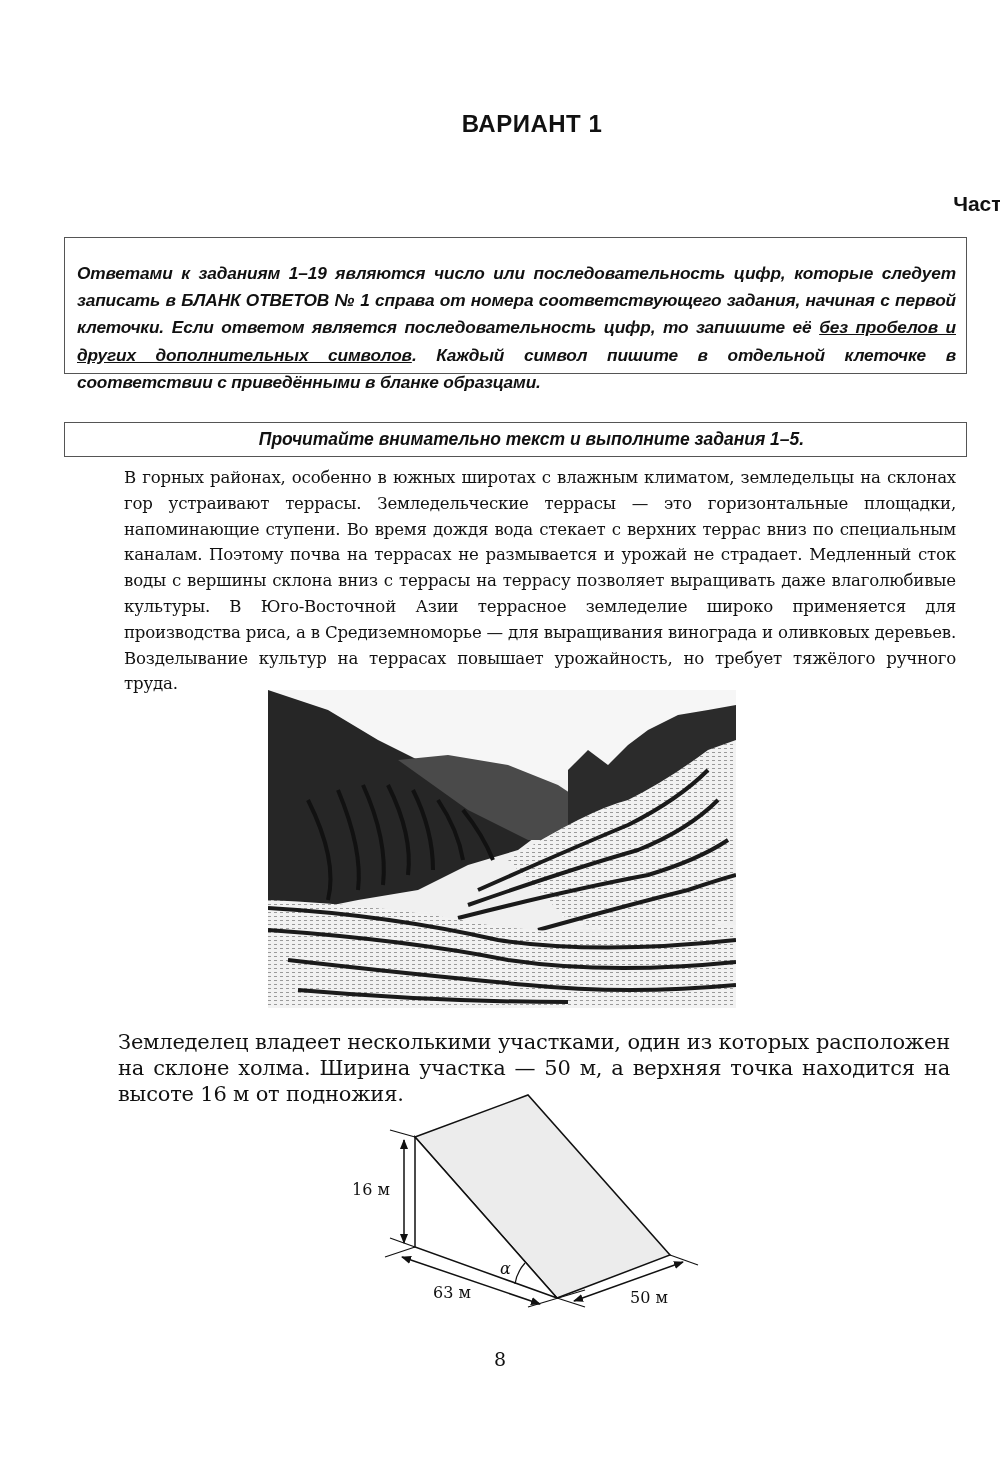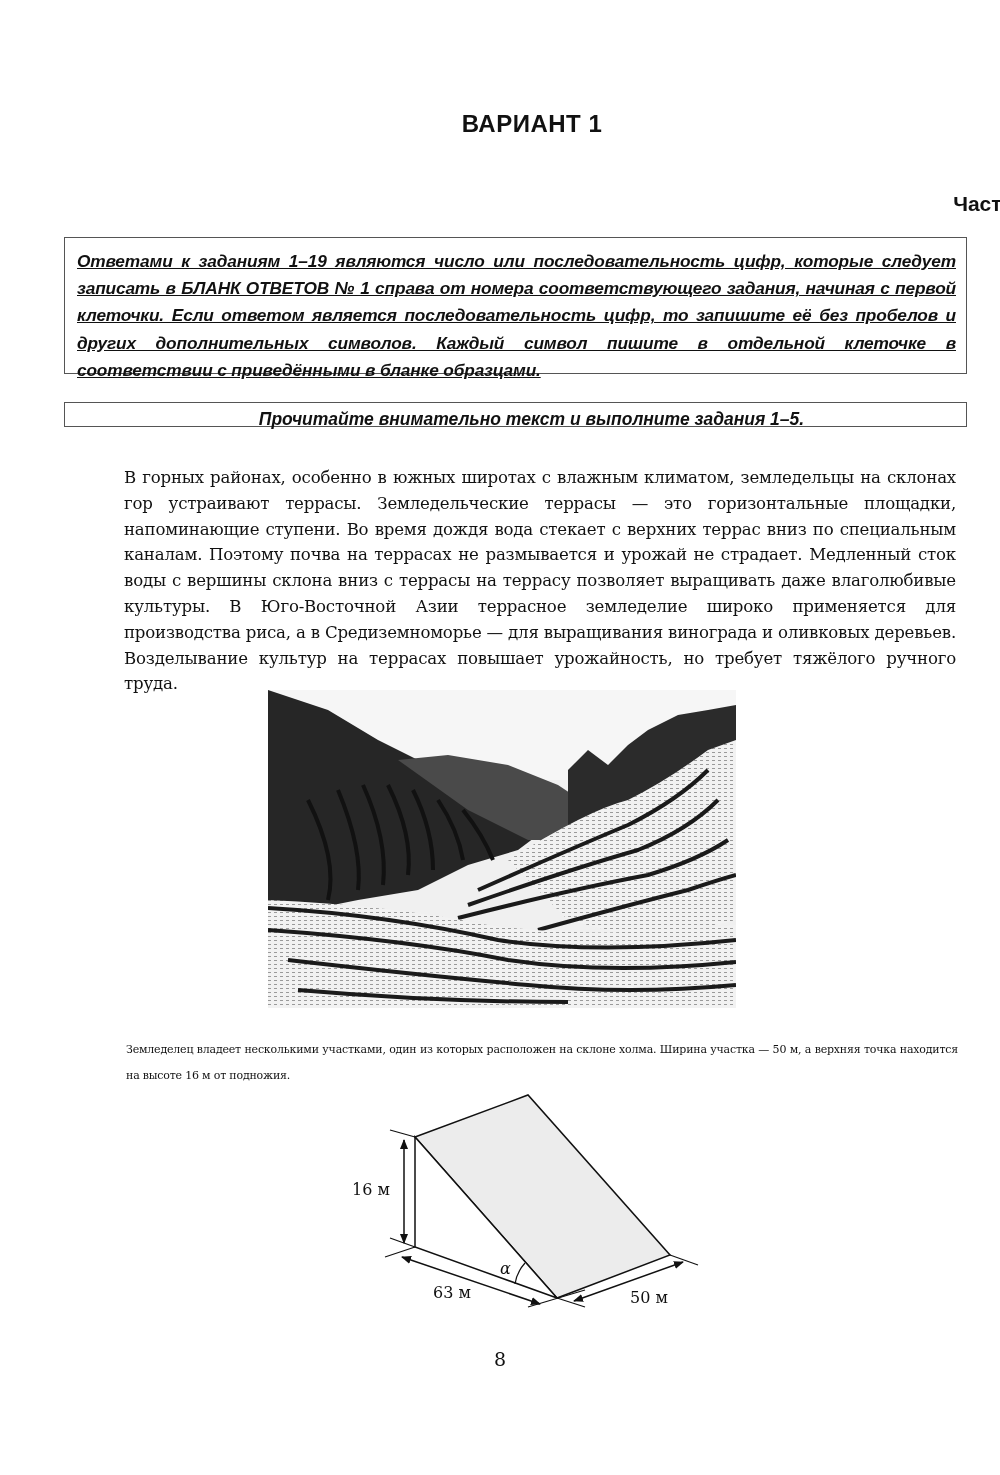--- a/index.html
+++ b/index.html
@@ -7,37 +7,37 @@
   .sans { font-family: "Liberation Sans", "DejaVu Sans", sans-serif; padding-left: 32px; }
   .serif { font-family: "DejaVu Serif", "Liberation Serif", serif; }
 
   #title { position: absolute; top: 110px; left: 0; width: 1000px; text-align: center;
            font-size: 24px; font-weight: bold; letter-spacing: 0.5px; }
   #part { position: absolute; top: 192px; left: 0; width: 1000px; text-align: right;
           font-size: 21px; font-weight: bold; }
 
   #instr-box { position: absolute; top: 237px; left: 64px; width: 903px; height: 137px;
                border: 1.5px solid #555; box-sizing: border-box;
-               padding: 10px 10px 0 12px; text-decoration: underline; }
+               padding: 22px 10px 0 12px; }
   #instr-box p { margin: 0; font-size: 17.3px; font-weight: bold; font-style: italic;
                  line-height: 27.2px; text-align: justify; letter-spacing: -0.15px; }
   #instr-box .ul { text-decoration: underline; }
 
-  #task-bar { position: absolute; top: 402px; left: 64px; width: 903px; height: 25px;
+  #task-bar { position: absolute; top: 422px; left: 64px; width: 903px; height: 35px;
               border: 1.5px solid #555; box-sizing: border-box; text-align: center;
               font-size: 17.5px; font-weight: bold; font-style: italic; line-height: 33px; }
 
   #text1 { position: absolute; top: 451px; left: 110px; width: 832px; margin: 14px;
            font-size: 16.6px; line-height: 25.8px; text-align: justify; letter-spacing: -0.2px; }
 
   #photo { position: absolute; top: 690px; left: 268px; width: 468px; height: 318px;
            background: #eee; overflow: hidden; }
 
-  #text2 { position: absolute; top: 1021px; left: 110px; width: 832px; margin: 16px;
-           font-size: 11px; line-height: 26px; text-align: justify; letter-spacing: -0.2px; }
+  #text2 { position: absolute; top: 1021px; left: 110px; width: 832px; margin: 8px;
+           font-size: 21px; line-height: 26px; text-align: justify; letter-spacing: -0.2px; }
 
   #figure { position: absolute; top: 1085px; left: 330px; width: 380px; height: 240px; }
   #figure text { font-family: "DejaVu Serif", "Liberation Serif", serif; font-size: 16px; fill: #111; }
 
   #page-num { position: absolute; top: 1348px; left: 0; width: 1000px; text-align: center;
               font-size: 19px; }
 </style>
 </head>
 <body>
 

